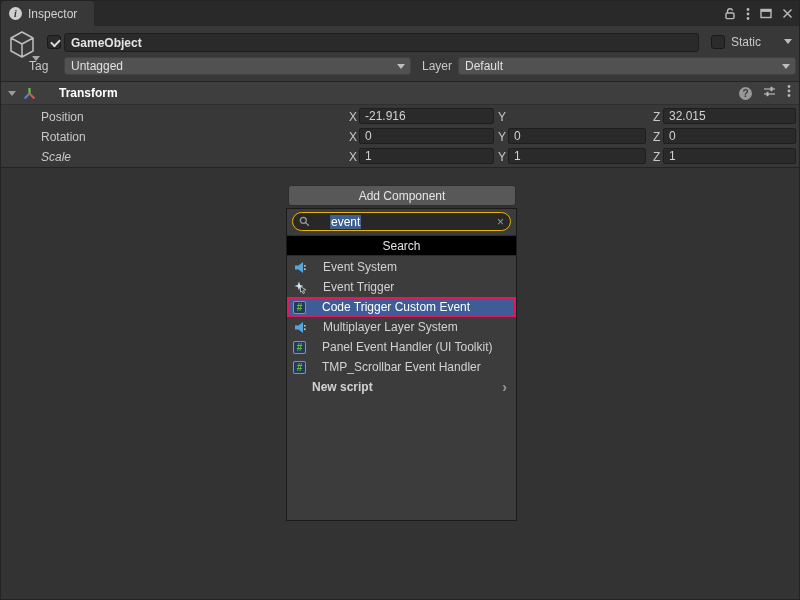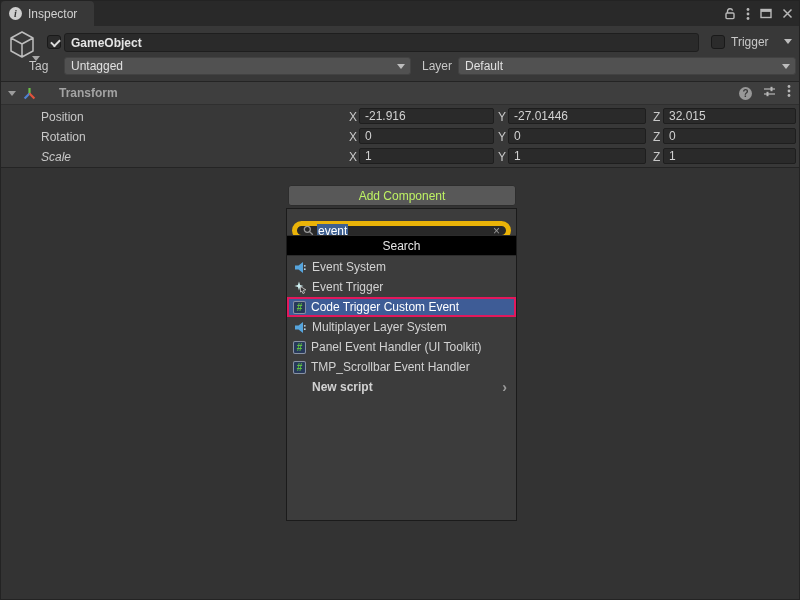--- a/index.html
+++ b/index.html
@@ -42,52 +42,52 @@
        padding-left:6px;cursor:default;}
   .dropdown .arrow{position:absolute;right:5px;top:6px;}
 
   
   .transform{position:absolute;top:80px;left:0;right:0;height:86px;background:#383838;
        border-top:1px solid #242424;}
   .t-header{position:relative;height:22px;background:#3e3e3e;border-bottom:1px solid #2f2f2f;}
   .foldout{position:absolute;left:7px;top:9px;width:0;height:0;border-left:4px solid transparent;
        border-right:4px solid transparent;border-top:5px solid #9c9c9c;}
   .t-icon{position:absolute;left:22px;top:4px;}
-  .t-title{position:absolute;left:58px;top:4px;font-size:12px;font-weight:bold;color:#a3a3a3;}
+  .t-title{position:absolute;left:58px;top:4px;font-size:12px;font-weight:bold;color:#ffffff;}
   .t-hicons{position:absolute;right:8px;top:0;height:22px;display:flex;align-items:center;gap:11px;}
   .help-circle{width:13px;height:13px;border-radius:50%;background:#989898;color:#3a3a3a;
        font-size:10px;font-weight:bold;display:flex;align-items:center;justify-content:center;}
   .t-rows{padding-top:2px;}
   .trow{position:relative;height:20px;}
   .axis-letter{position:absolute;top:3px;font-size:12px;color:#c8c8c8;}
   .numfield{position:absolute;top:1px;height:16px;background:#2a2a2a;border:1px solid #1e1e1e;
        border-radius:2px;color:#d2d2d2;font-size:12px;padding:0 5px;box-sizing:border-box;
        font-family:"Liberation Sans",sans-serif;}
   .ax1{left:348px;} .af1{left:358px;width:135px;}
   .ax2{left:497px;} .af2{left:507px;width:138px;}
   .ax3{left:652px;} .af3{left:662px;width:133px;}
 
   
   .empty-area{position:absolute;top:166px;left:0;right:0;bottom:0;background:#333333;
        border-top:1px solid #242424;}
   .add-btn{position:absolute;left:287px;top:17px;width:228px;height:21px;background:#585858;
-       border:1px solid #2d2d2d;border-radius:3px;color:#bef264;font-size:12px;
+       border:1px solid #2d2d2d;border-radius:3px;color:#e5e5e5;font-size:12px;
        font-family:"Liberation Sans",sans-serif;}
   .popup{position:absolute;left:285px;top:40px;width:231px;height:313px;background:#3c3c3c;
        border:1px solid #1b1b1b;box-sizing:border-box;}
-  .ac-search{position:absolute;top:12px;left:5px;width:219px;height:19px;border:5px solid #eab308;
+  .ac-search{position:absolute;top:3px;left:5px;width:219px;height:19px;border:1px solid #eab308;
        border-radius:10px;background:#282828;box-sizing:border-box;display:flex;align-items:center;
-       padding:0 6px;gap:3px;}
+       padding:0 6px;gap:20px;}
   .sel-text{background:#3e6091;color:#ffffff;font-size:12px;padding:0 1px;}
   .clear-x{margin-left:auto;color:#9a9a9a;font-size:12px;line-height:1;}
   .ac-header{position:absolute;top:26px;left:0;right:0;height:21px;background:#000000;
        border-top:1px solid #2b2b2b;border-bottom:1px solid #2b2b2b;text-align:center;
        line-height:21px;font-size:12px;color:#e4e4e4;box-sizing:border-box;}
   .ac-list{position:absolute;top:48px;left:0;right:0;}
-  .mi{height:20px;display:flex;align-items:center;padding-left:6px;gap:5px;font-size:12px;color:#d2d2d2;}
+  .mi{height:20px;display:flex;align-items:center;padding-left:6px;gap:16px;font-size:12px;color:#d2d2d2;}
   .mi.selected{background:#3e5c96;color:#ffffff;outline:2px solid #e2185c;outline-offset:-2px;}
   .mi-icon{width:14px;height:14px;flex:none;display:flex;align-items:center;justify-content:center;}
   .script-ic{width:13px;height:13px;background:#27395a;border:1px solid rgba(255,255,255,.45);
        border-radius:2px;color:#5fc042;font-weight:bold;font-size:10px;line-height:11px;
        text-align:center;box-sizing:border-box;flex:none;}
   .mi.noicon{padding-left:25px;font-weight:bold;}
   .submenu-chev{margin-left:auto;margin-right:9px;color:#9c9c9c;font-size:14px;line-height:1;}
 </style>
 </head>
 <body>
@@ -130,21 +130,21 @@
   <div class="go-header">
     <div class="cube-wrap">
       <svg width="28" height="30" viewBox="0 0 28 30">
         <path d="M14 2 L25 8 L14 14 L3 8 Z M3 8 L3 21 L14 27 L14 14 M25 8 L25 21 L14 27" fill="none" stroke="#bdbdbd" stroke-width="1.5" stroke-linejoin="round"></path>
       </svg>
       <span class="cube-dd"></span>
     </div>
     <div class="checkbox checked go-check"></div>
     <input class="name-field" type="text" value="GameObject" style="">
     <div class="checkbox static-check"></div>
-    <span class="static-label">Trigger</span>
+    <span class="static-label">Static</span>
     <span class="arrow static-arrow"></span>
 
     <span class="row-label" style="left:28px;top:33px;">Tag</span>
     <div class="dropdown" style="left:63px;top:31px;width:347px;">
       <span>Untagged</span>
       <span class="arrow"></span>
     </div>
     <span class="row-label" style="left:421px;top:33px;">Layer</span>
     <div class="dropdown" style="left:457px;top:31px;width:338px;">
       <span>Default</span>
@@ -181,21 +181,20 @@
             </svg>
         </span>
       </div>
     </div>
     <div class="t-rows">
       <div class="trow">
         <span class="row-label" style="left:40px;top:3px;">Position</span>
         <span class="axis-letter ax1">X</span>
         <input class="numfield af1" value="-21.916" style="">
         <span class="axis-letter ax2">Y</span>
-        <input class="numfield af2" value="-27.01446" style="">
         <span class="axis-letter ax3">Z</span>
         <input class="numfield af3" value="32.015" style="">
       </div>
       <div class="trow">
         <span class="row-label" style="left:40px;top:3px;">Rotation</span>
         <span class="axis-letter ax1">X</span>
         <input class="numfield af1" value="0" style="">
         <span class="axis-letter ax2">Y</span>
         <input class="numfield af2" value="0" style="">
         <span class="axis-letter ax3">Z</span>

